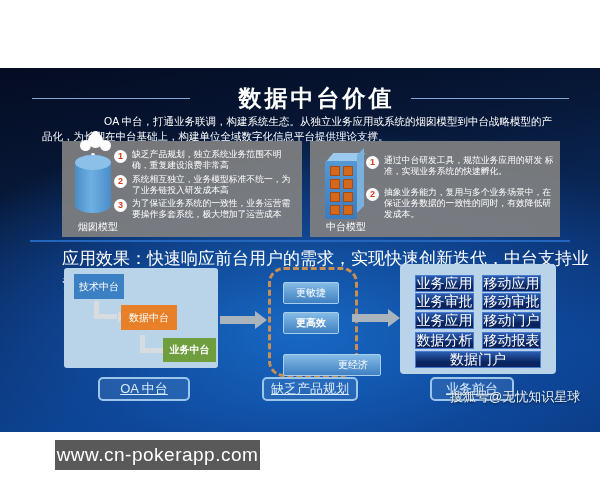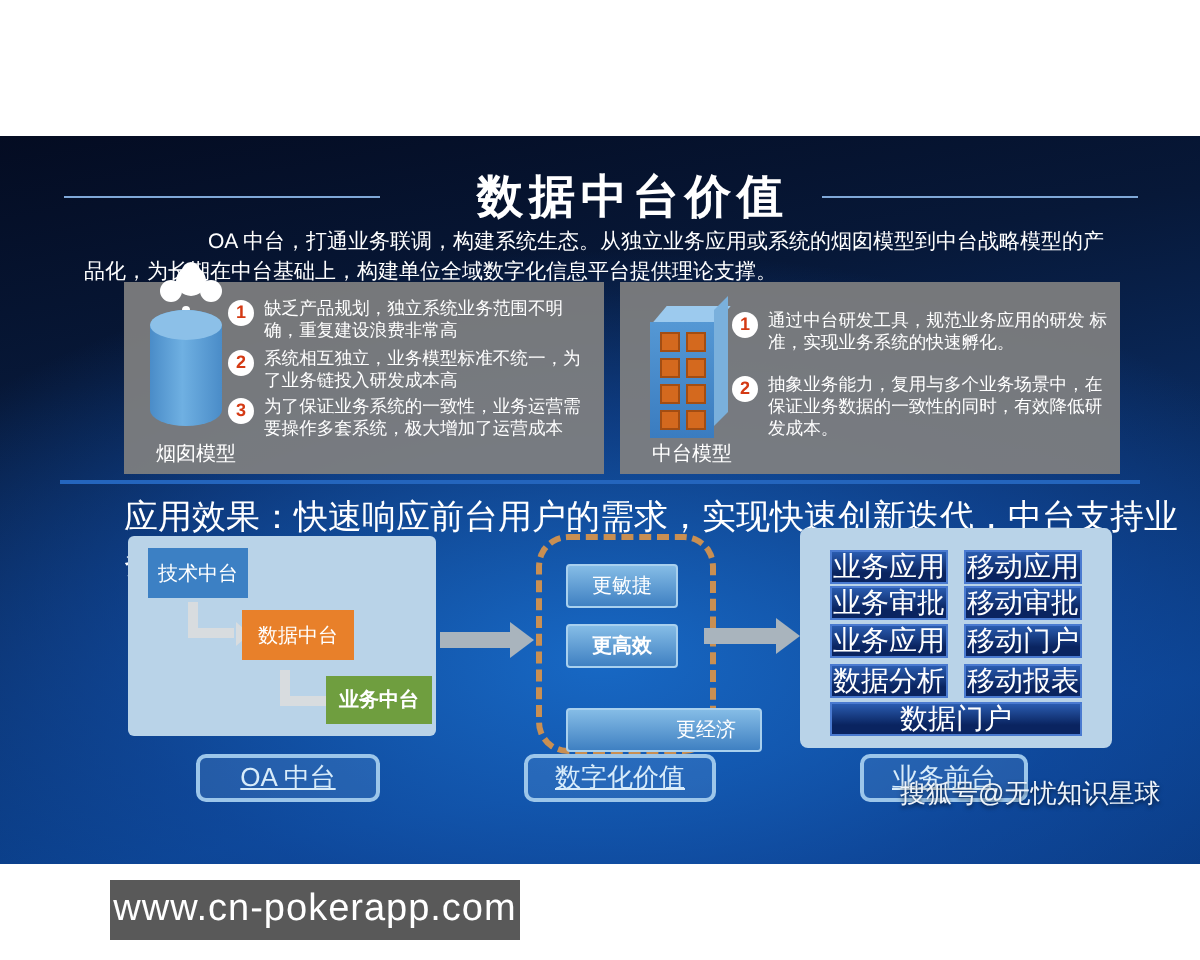--- a/index.html
+++ b/index.html
@@ -186,21 +186,21 @@
     </div>
     <div class="caption cap-oa">OA 中台</div>
 
     <div class="arrow arrow-left"></div>
 
     <div class="dashed-box">
       <div class="val-btn val-1">更敏捷</div>
       <div class="val-btn val-2">更高效</div>
       <div class="val-btn val-3">更经济</div>
     </div>
-    <div class="caption cap-val">数字化价值</div>
+    <div class="caption cap-val">缺乏产品规划</div>
 
     <div class="arrow arrow-right"></div>
 
     <div class="front-panel">
       <div class="fb fb-c1 fb-r1">业务应用</div>
       <div class="fb fb-c1 fb-r2">业务审批</div>
       <div class="fb fb-c1 fb-r3">业务应用</div>
       <div class="fb fb-c1 fb-r4">数据分析</div>
       <div class="fb fb-c2 fb-r1">移动应用</div>
       <div class="fb fb-c2 fb-r2">移动审批</div>

